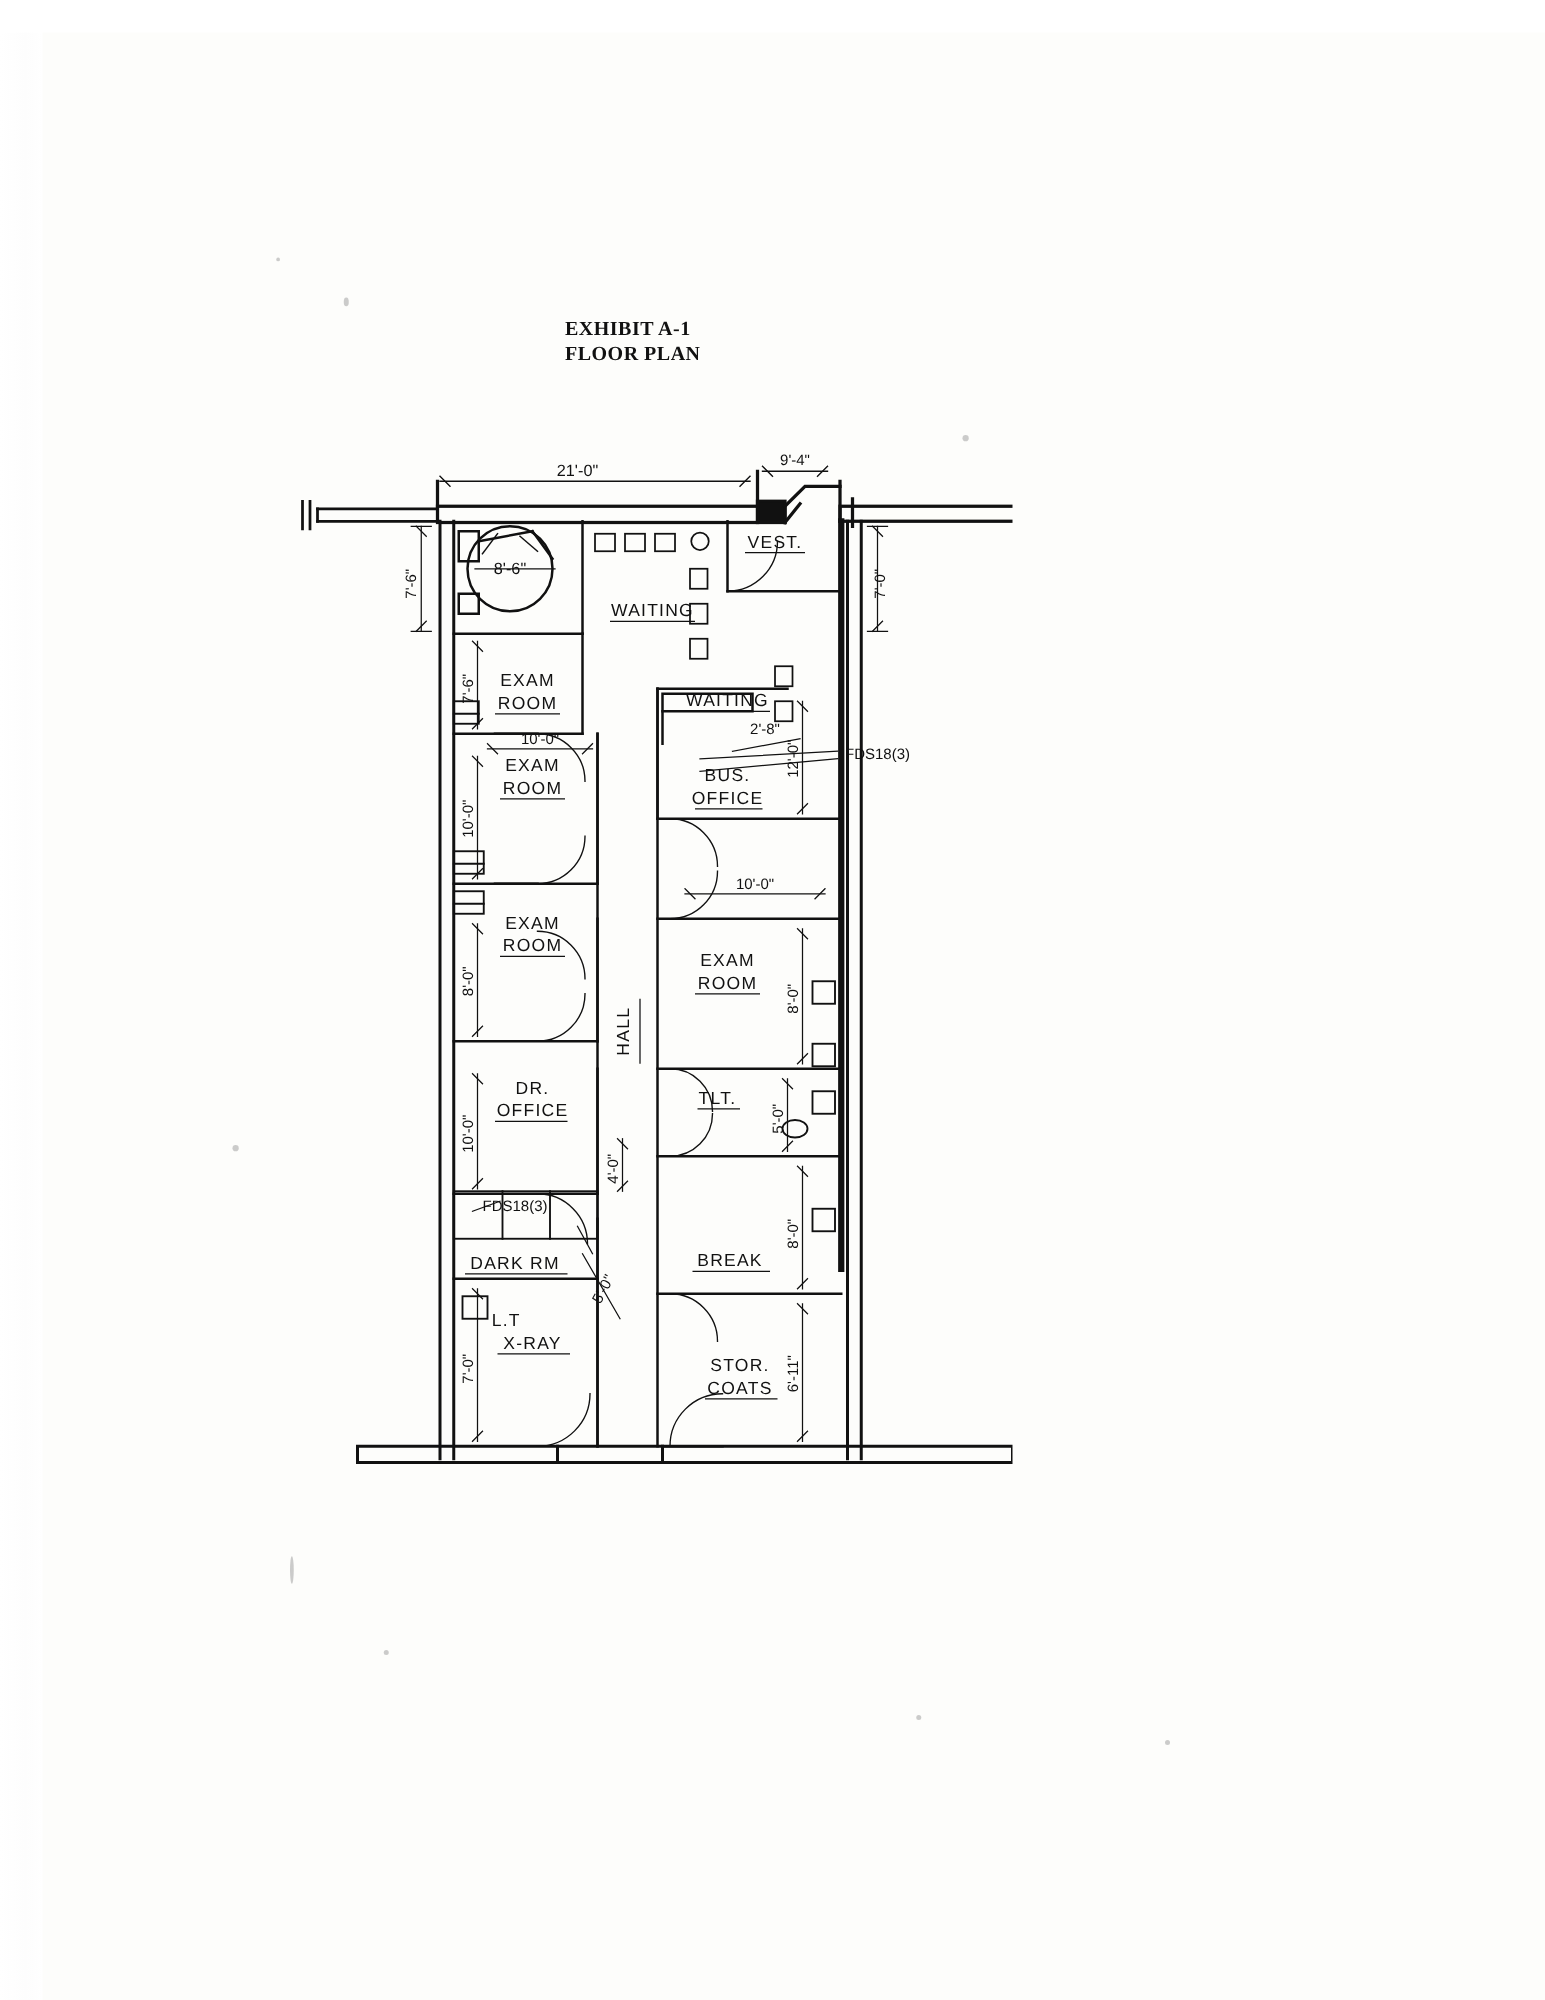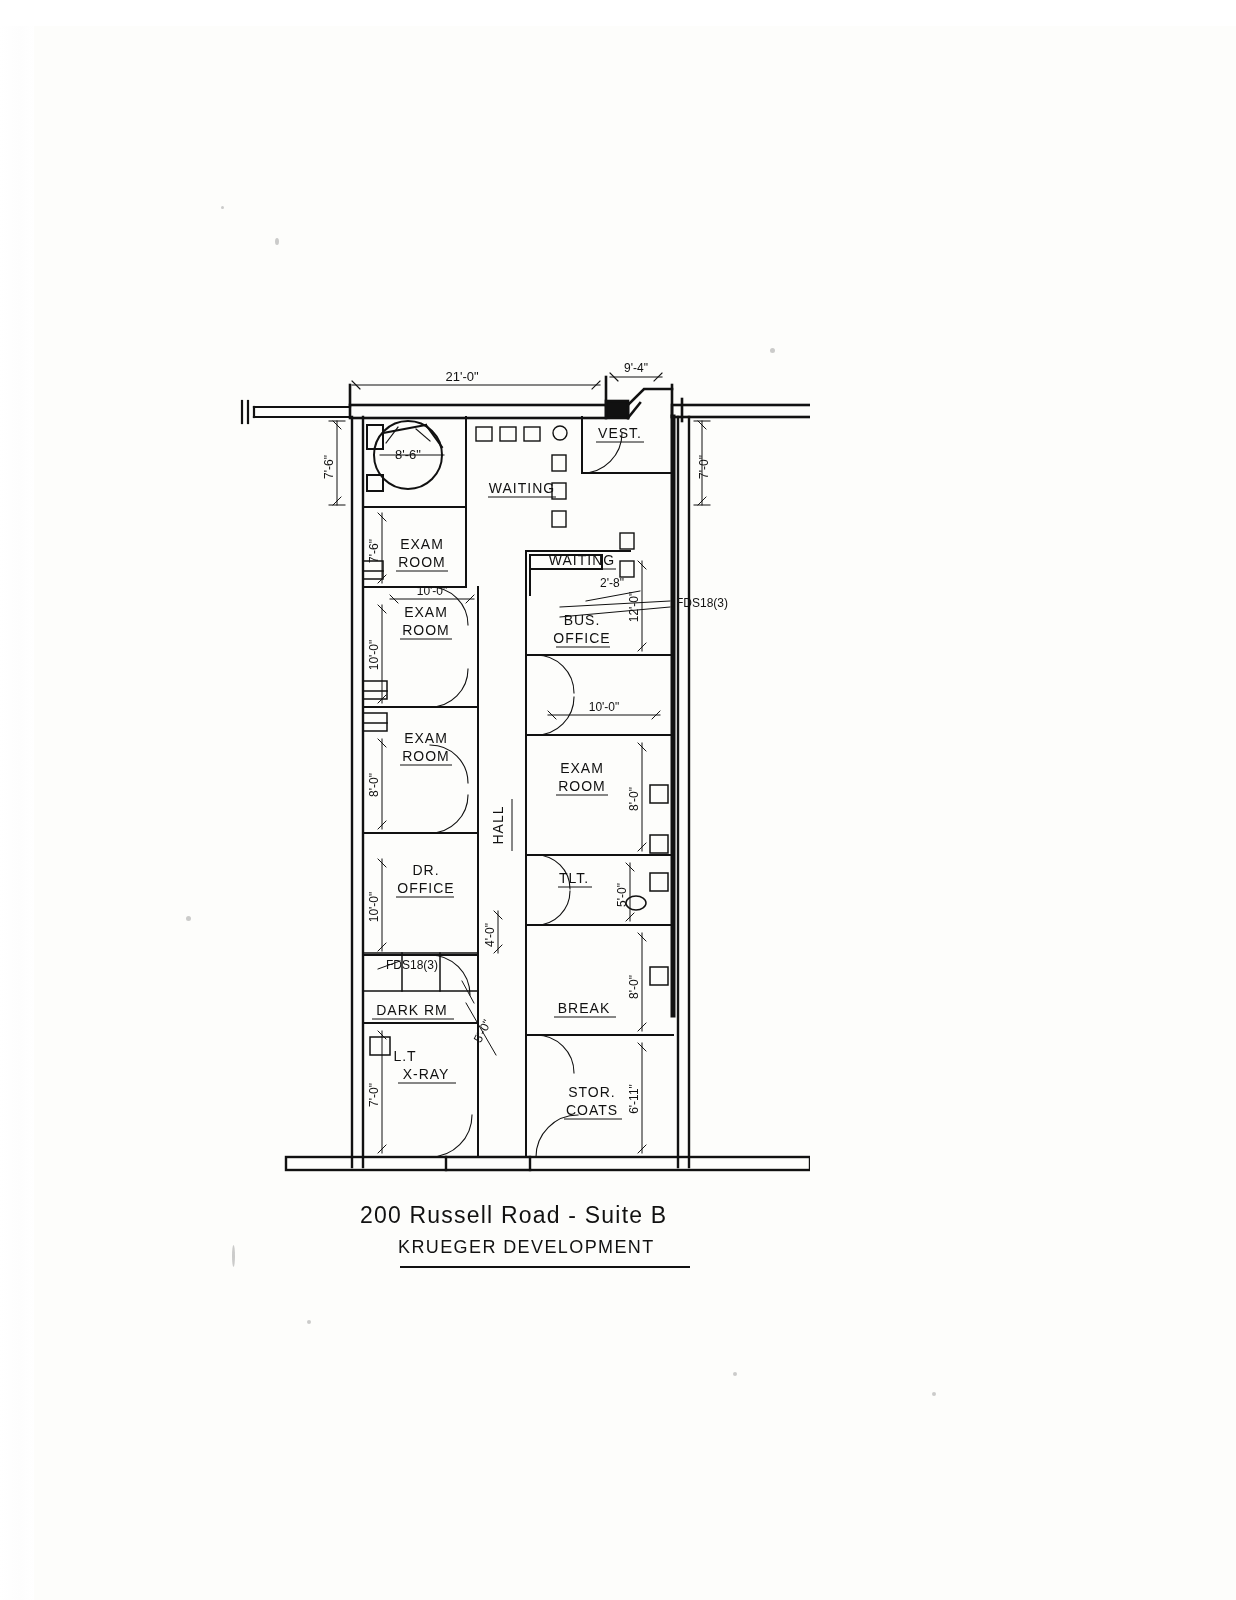--- a/index.html
+++ b/index.html
@@ -112,20 +112,24 @@
 
   <div class="speck" style="left:275px;top:238px;width:4px;height:7px;"></div>
   <div class="speck" style="left:221px;top:206px;width:3px;height:3px;"></div>
   <div class="speck" style="left:186px;top:916px;width:5px;height:5px;"></div>
   <div class="speck" style="left:232px;top:1245px;width:3px;height:22px;"></div>
   <div class="speck" style="left:733px;top:1372px;width:4px;height:4px;"></div>
   <div class="speck" style="left:307px;top:1320px;width:4px;height:4px;"></div>
   <div class="speck" style="left:932px;top:1392px;width:4px;height:4px;"></div>
   <div class="speck" style="left:770px;top:348px;width:5px;height:5px;"></div>
 
+  <div class="title-block">
+    <div class="title-line1">EXHIBIT A-1</div>
+    <div class="title-line2">FLOOR PLAN</div>
+  </div>
 
   <div class="plan-wrap">
     <svg class="plan-svg" width="580" height="830" viewBox="0 0 580 830" xmlns="http://www.w3.org/2000/svg">
       <g stroke="#111" fill="none" stroke-linecap="square">
 
         <g stroke-width="2.2">
           <line x1="24" y1="52" x2="120" y2="52"></line>
           <line x1="24" y1="62" x2="120" y2="62"></line>
           <line x1="24" y1="52" x2="24" y2="62"></line>
           <line x1="18" y1="46" x2="18" y2="68"></line>
@@ -435,19 +439,14 @@
         </g>
 
         <g font-size="12">
           <text x="446" y="252">FDS18(3)</text>
           <text x="156" y="614">FDS18(3)</text>
         </g>
       </g>
     </svg>
   </div>
 
-  <div class="caption-block">
-    <div class="caption-main">200 Russell Road - Suite B</div>
-    <div class="caption-sub">KRUEGER DEVELOPMENT</div>
-    <div class="caption-underline"></div>
-  </div>
 
 </div>
 
 </body></html>

